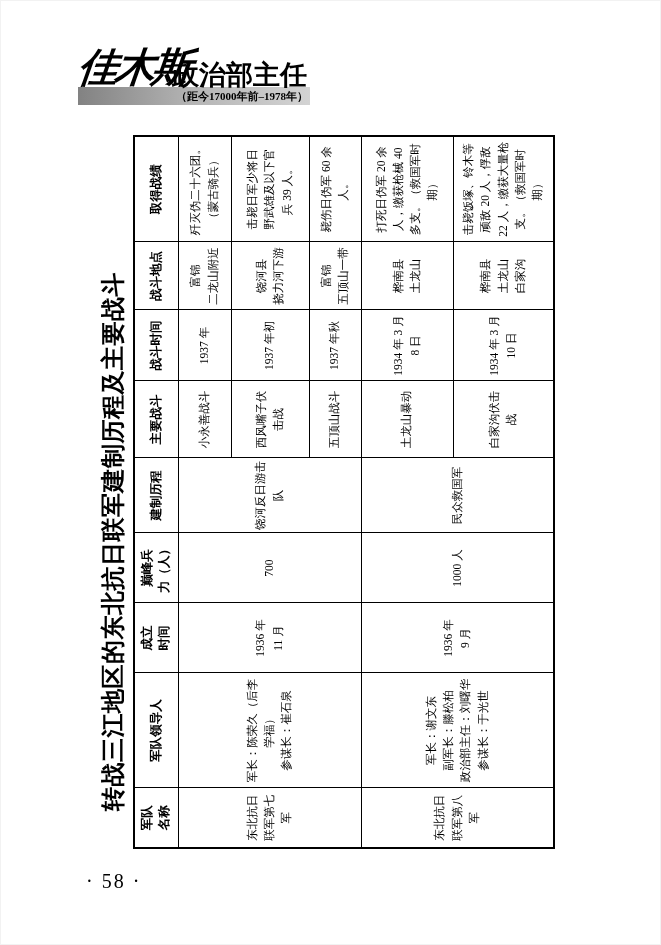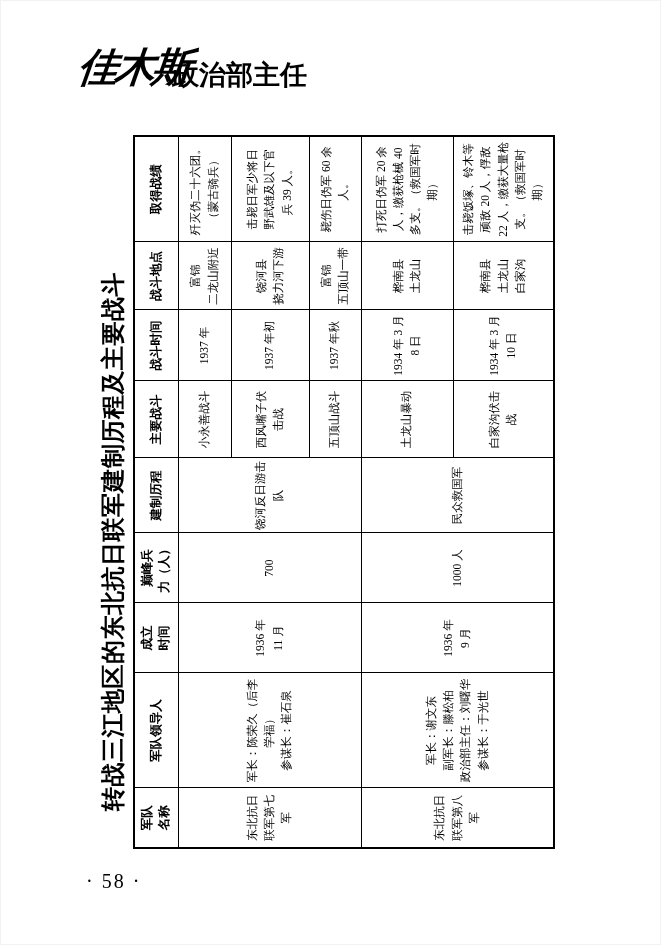--- a/index.html
+++ b/index.html
@@ -62,20 +62,23 @@
   .page-number{position:absolute;left:86px;top:870px;font-size:20px;letter-spacing:2px;}
 </style>
 </head>
 <body>
 
 <div class="page">
 
   <div class="brand">
     <span class="brand-calligraphy">佳木斯</span>
     <span class="brand-title">政治部主任</span>
+    <div class="brand-bar">
+      <span class="brand-subtitle">（距今17000年前–1978年）</span>
+    </div>
   </div>
 
   <div class="rotated-wrap">
     <div class="landscape">
       <h2 class="table-title">转战三江地区的东北抗日联军建制历程及主要战斗</h2>
       <table class="army">
         <colgroup>
           <col style="width:60px">
             <col style="width:115px">
             <col style="width:70px">

